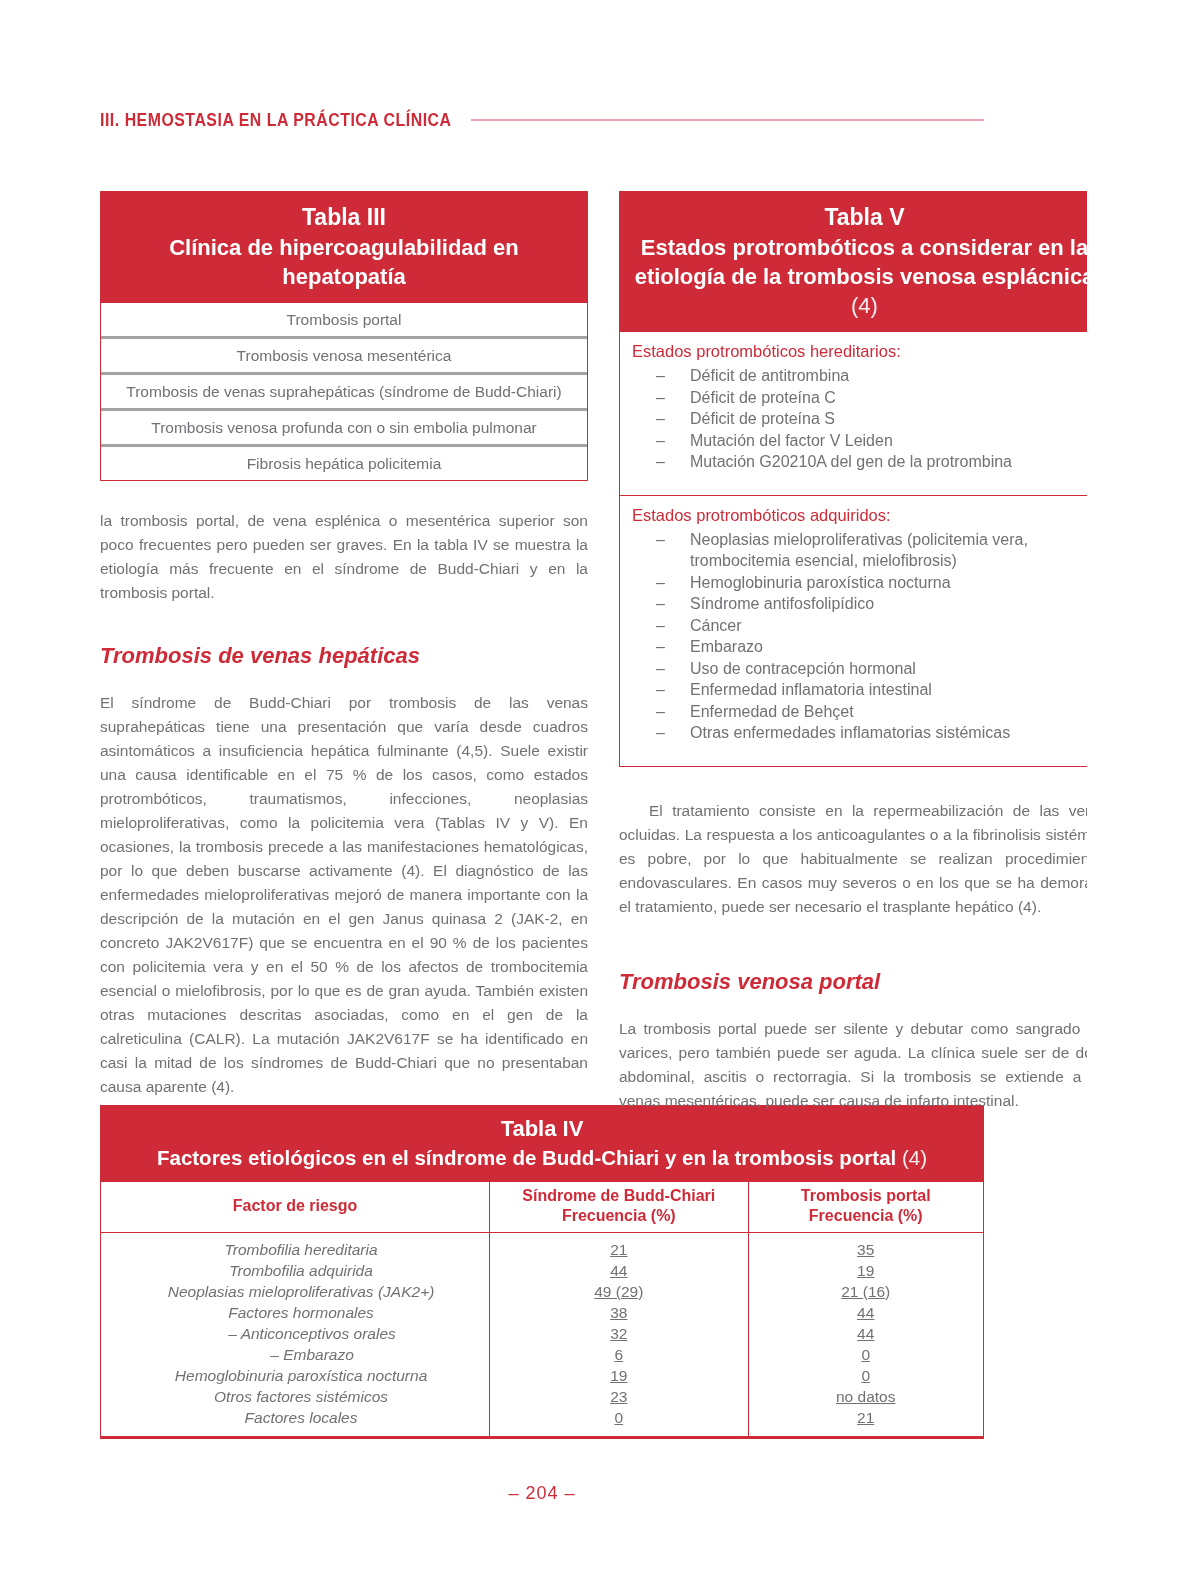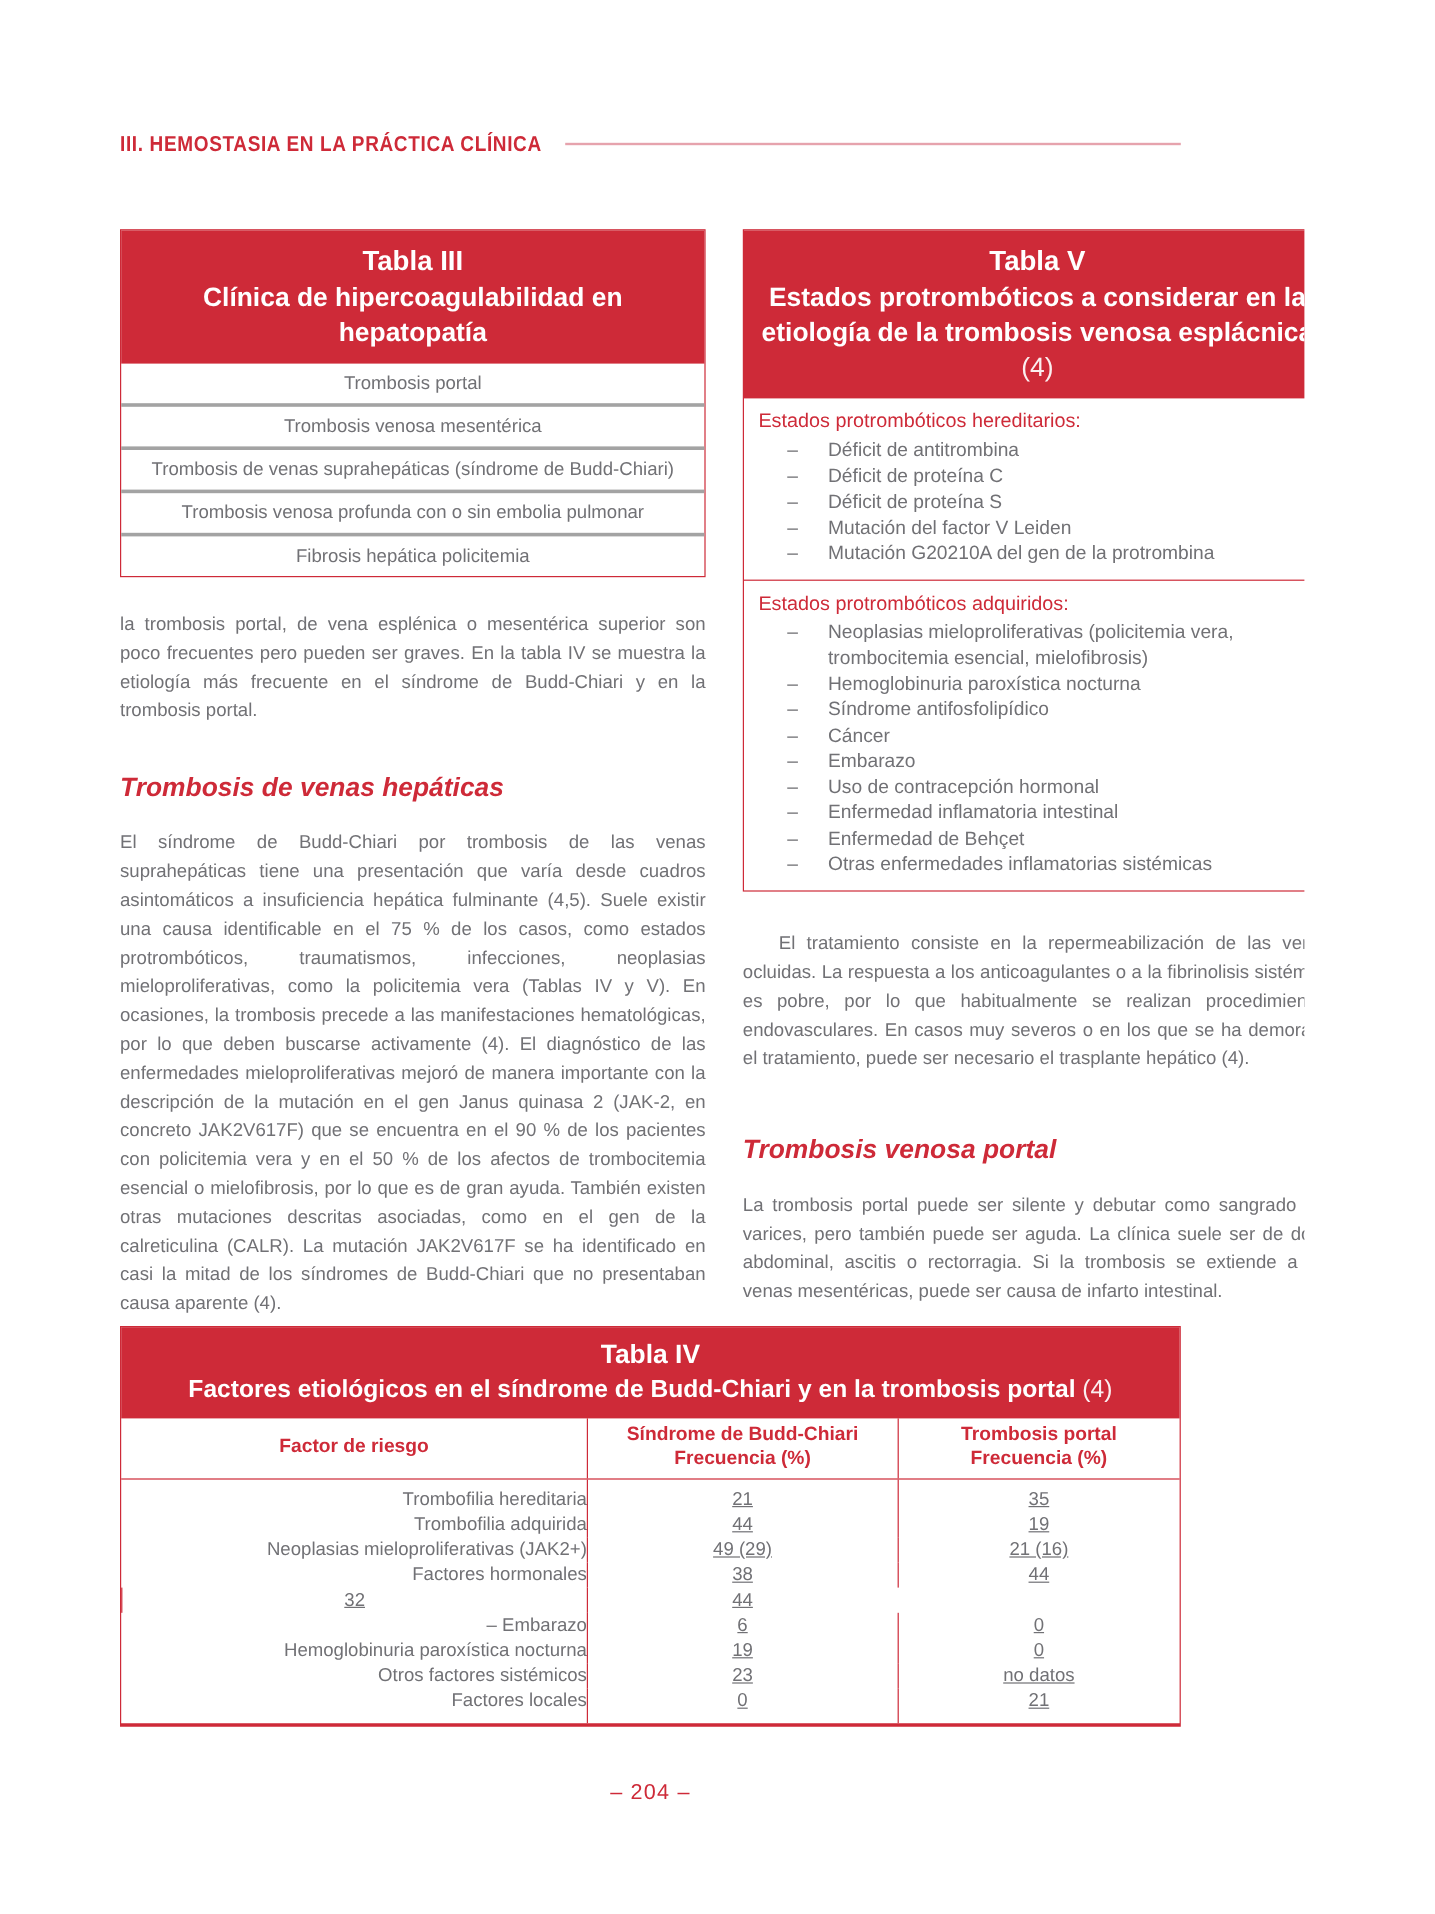--- a/index.html
+++ b/index.html
@@ -29,21 +29,21 @@
   .light{font-weight:normal;opacity:0.92;}
 
   
   .t3-row{
     text-align:center;font-size:15.5px;color:#717175;height:33px;line-height:33px;
     overflow:hidden;white-space:nowrap;
   }
   .t3-row + .t3-row{border-top:3px solid #a3a3a3;}
 
   
-  .t5-section{padding:8px 10px 10px 12px;}
+  .t5-section{padding:8px 10px 22px 12px;}
   .t5-section + .t5-section{border-top:1.5px solid #ce2a38;}
   .t5-label{color:#ce2a38;font-size:16.5px;line-height:22px;margin-bottom:3px;}
   .t5-item{display:flex;color:#717175;font-size:16px;line-height:21.5px;padding-left:24px;}
   .t5-item .dash{width:34px;flex:none;}
   .t5-item .itx{flex:1;}
 
   
   .body-p{
     color:#717175;font-size:15.5px;line-height:24px;text-align:justify;
     margin:28px 0 0;
@@ -62,21 +62,21 @@
   .t4 .box-title{font-size:22px;line-height:30px;}
   .t4-subtitle{font-size:20.5px;font-weight:bold;line-height:28px;}
   .t4-grid{display:grid;grid-template-columns:44% 29.3% 26.7%;}
   .t4-colheads{border-bottom:1.5px solid #ce2a38;}
   .t4-colhead{
     color:#ce2a38;font-weight:bold;font-size:16px;line-height:20px;text-align:center;
     padding:4px 4px 6px;display:flex;flex-direction:column;justify-content:center;
   }
   .t4-colhead + .t4-colhead{border-left:1.5px solid #ce2a38;}
   .t4-cell{font-size:15.5px;color:#717175;line-height:21px;}
-  .t4-cell.c0{text-align:right;padding-left:12px;}
+  .t4-cell.c0{text-align:center;padding-left:12px;font-style:italic;}
   .t4-cell.c0.indent{padding-left:34px;}
   .t4-cell.c1,.t4-cell.c2{text-align:center;}
   .t4-cell.c1,.t4-cell.c2{border-left:1.5px solid #ce2a38;text-decoration:underline;}
   .t4-row:first-child .t4-cell{padding-top:6px;}
   .t4-row:last-child .t4-cell{padding-bottom:8px;}
 
   .page-number{text-align:center;color:#ce2a38;font-size:18px;margin-top:44px;letter-spacing:1px;}
 </style>
 </head>
 <body>
@@ -228,20 +228,21 @@
           <div class="t4-cell c0">Neoplasias mieloproliferativas (JAK2+)</div>
           <div class="t4-cell c1">49 (29)</div>
           <div class="t4-cell c2">21 (16)</div>
         </div>
         <div class="t4-grid t4-row">
           <div class="t4-cell c0">Factores hormonales</div>
           <div class="t4-cell c1">38</div>
           <div class="t4-cell c2">44</div>
         </div>
         <div class="t4-grid t4-row">
+          <div class="t4-cell c0 indent">– Anticonceptivos orales</div>
           <div class="t4-cell c1">32</div>
           <div class="t4-cell c2">44</div>
         </div>
         <div class="t4-grid t4-row">
           <div class="t4-cell c0 indent">– Embarazo</div>
           <div class="t4-cell c1">6</div>
           <div class="t4-cell c2">0</div>
         </div>
         <div class="t4-grid t4-row">
           <div class="t4-cell c0">Hemoglobinuria paroxística nocturna</div>

